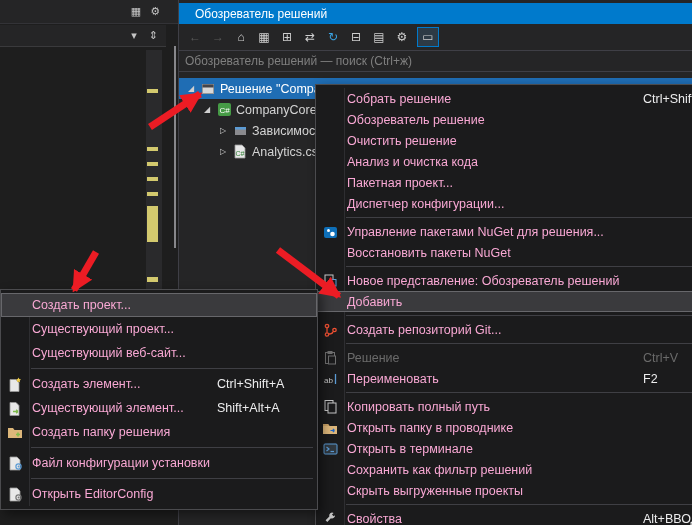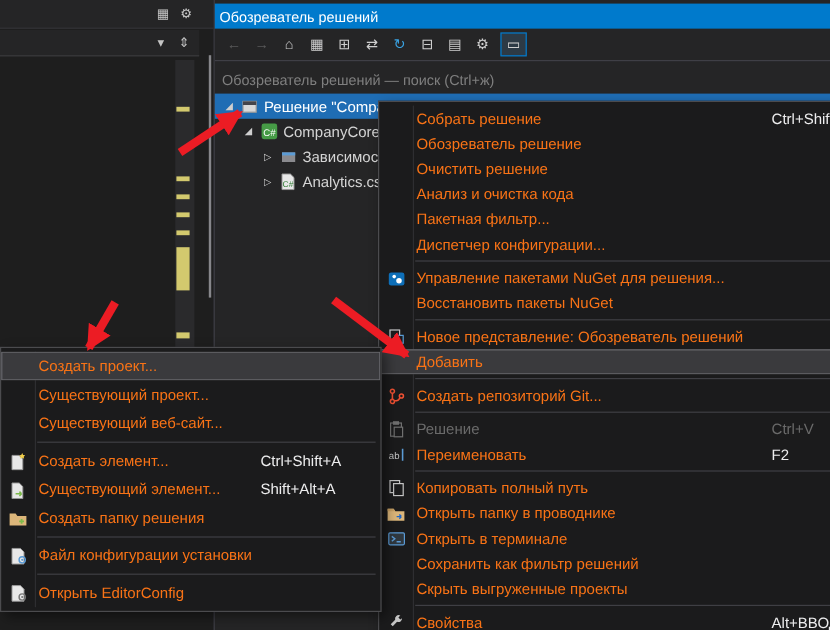--- a/index.html
+++ b/index.html
@@ -18,29 +18,29 @@
   .la-row2{position:absolute;left:0;top:25px;width:166px;height:22px;background:#252526;
     border-bottom:1px solid #3a3a3c;display:flex;justify-content:flex-end;align-items:center;
     gap:12px;padding-right:8px;box-sizing:border-box;color:#c5c5c5;font-size:11px;}
   .scroll-channel{position:absolute;left:146px;top:50px;width:16px;height:240px;background:#2a2a2c;}
   .mark{position:absolute;left:1px;width:11px;background:var(--mark);}
   .splitter-line{position:absolute;left:174px;top:46px;width:2px;height:202px;background:#87878b;}
 
   
   .sx-panel{position:absolute;left:178px;top:0;width:514px;height:525px;background:#252526;border-left:1px solid #3f3f46;box-sizing:border-box;}
   .sx-title{position:absolute;left:0;top:3px;width:100%;height:21px;background:var(--accent);
-    color:#fff;font-size:12px;display:flex;align-items:center;padding-left:4px;box-sizing:border-box;}
+    color:#fff;font-size:12px;display:flex;align-items:center;padding-left:16px;box-sizing:border-box;}
   .sx-toolbar{position:absolute;left:0;top:24px;width:100%;height:26px;display:flex;align-items:center;
     gap:1px;padding-left:5px;box-sizing:border-box;background:#252526;}
   .tb-btn{width:22px;height:20px;display:flex;align-items:center;justify-content:center;
     font-size:12px;color:#cfcfcf;box-sizing:border-box;}
   .tb-btn.disabled{color:#5a5a5a;}
   .tb-btn.accent{color:#3aa3e3;}
   .tb-btn.pressed{border:1px solid var(--accent);background:#2d3a45;margin-left:3px;}
-  .sx-search{position:absolute;left:0;top:50px;width:100%;height:33px;background:#252526;
+  .sx-search{position:absolute;left:0;top:50px;width:100%;height:22px;background:#252526;
     border-top:1px solid #3f3f46;border-bottom:1px solid #3f3f46;display:flex;align-items:center;box-sizing:border-box;}
   .search{flex:1;background:transparent;border:none;outline:none;color:#bbb;font-size:12px;
     padding-left:6px;font-family:inherit;}
   .search::placeholder{color:#7f7f7f;}
   .sx-tree{position:absolute;left:0;top:78px;width:100%;}
   .tree-row{height:21px;display:flex;align-items:center;font-size:12.5px;color:#d4d4d4;white-space:nowrap;}
   .tree-row.selected{background:var(--selection);color:#fff;}
   .exp{width:16px;flex:none;text-align:center;font-size:8px;color:#cfcfcf;line-height:21px;}
   .tree-icon{width:18px;flex:none;display:flex;justify-content:center;align-items:center;}
   .tree-label{padding-left:3px;}
@@ -48,21 +48,21 @@
   
   .menu{position:absolute;background:var(--menu-bg);border:1px solid #4b4b4e;
     padding:3px 0;box-shadow:4px 4px 10px rgba(0,0,0,.45);box-sizing:border-box;}
   .context-menu{left:315px;top:84px;width:430px;z-index:10;}
   .submenu{left:0;top:289px;width:318px;z-index:20;}
   .gutterline{position:absolute;top:3px;bottom:3px;left:28px;width:1px;background:#2e2e31;}
   .mi{position:relative;display:flex;align-items:center;cursor:default;}
   .context-menu .mi{height:21px;}
   .submenu .mi{height:24px;}
   .mi .ic{width:28px;flex:none;display:flex;align-items:center;justify-content:center;}
-  .mi .lbl{font-size:12.5px;color:#f97316;white-space:nowrap;padding-left:3px;}
+  .mi .lbl{font-size:12.5px;color:#f9a8d4;white-space:nowrap;padding-left:3px;}
   .mi .sc{position:absolute;font-size:12.5px;color:#ededee;white-space:nowrap;}
   .context-menu .mi .sc{left:327px;}
   .submenu .mi .sc{left:216px;text-align:right;}
   .mi.disabled .lbl,.mi.disabled .sc{color:#6a6a6a;}
   .mi.hl{background:#3a3a3d;box-shadow:inset 0 0 0 1px #67676b;}
   .sep{height:1px;background:#3f3f44;margin:3px 4px 3px 30px;}
 
   
   #arrows{position:absolute;left:0;top:0;width:692px;height:525px;z-index:100;pointer-events:none;}
 </style>
@@ -192,21 +192,21 @@
       <div class="mi">
         <span class="ic"></span>
         <span class="lbl">Очистить решение</span>
       </div>
       <div class="mi">
         <span class="ic"></span>
         <span class="lbl">Анализ и очистка кода</span>
       </div>
       <div class="mi">
         <span class="ic"></span>
-        <span class="lbl">Пакетная фильтр...</span>
+        <span class="lbl">Пакетная проект...</span>
       </div>
       <div class="mi">
         <span class="ic"></span>
         <span class="lbl">Диспетчер конфигурации...</span>
       </div>
       <div class="sep"></div>
       <div class="mi">
         <span class="ic">
           <svg width="15" height="15">
             <rect x="1" y="3" width="13" height="11" rx="2" fill="#0e6fb8"></rect>

